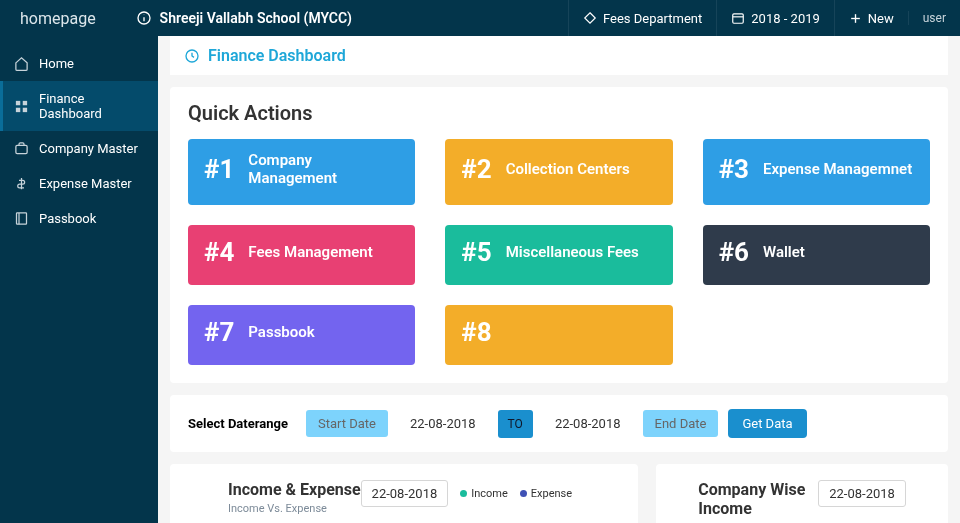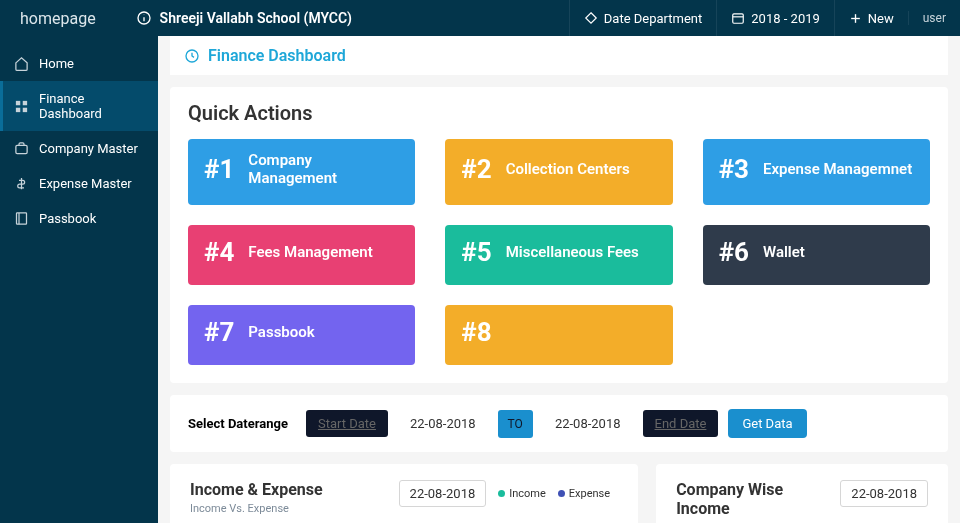--- a/index.html
+++ b/index.html
@@ -26,29 +26,29 @@
 .tile-label { font-size: 15px; font-weight: 600; }
 .tile.blue { background: #2e9ee5; }
 .tile.orange { background: #f3ad29; }
 .tile.pink { background: #e84073; }
 .tile.teal { background: #1abc9c; }
 .tile.dark { background: #2f3b4b; }
 .tile.purple { background: #7364ef; }
 .date-card { padding: 14px 18px; display: flex; align-items: center; gap: 10px; }
 .date-label { font-size: 13px; font-weight: 700; margin-right: 8px; }
 .dc { padding: 6px 12px; font-size: 13px; border-radius: 3px; }
-.dc-muted { background: #0f172a; color: #666; text-decoration: underline; }
+.dc-muted { background: #7dd3fc; color: #666; }
 .dc-value { background: #fff; color: #333; }
 .dc-to { background: #1a8fce; color: #0f172a; font-size: 12px; padding: 7px 10px; }
 .get-btn { background: #1a8fce; color: #fff; padding: 7px 14px; border-radius: 4px; font-size: 13px; cursor: pointer; }
 .charts-row { display: flex; gap: 18px; margin-top: 12px; }
 .chart-card { background: #fff; border-radius: 4px; padding: 16px 20px; }
 .chart-left { flex: 1.7; }
 .chart-right { flex: 1; }
-.chart-head { display: flex; align-items: flex-start; justify-content: space-between; }
+.chart-head { display: flex; align-items: flex-start; justify-content: center; }
 .chart-title { font-size: 16px; font-weight: 700; color: #333; }
 .chart-sub { font-size: 11px; color: #7d8b99; margin-top: 3px; }
 .datebox { border: 1px solid #d6d6d6; border-radius: 3px; padding: 5px 10px; font-size: 13px; color: #333; }
 .legend { display: flex; gap: 12px; align-items: center; font-size: 11px; color: #333; margin-right: 8px; }
 .dot { width: 7px; height: 7px; border-radius: 50%; display: inline-block; margin-right: 4px; }
 .dot.inc { background: #1abc9c; }
 .dot.exp { background: #3f51b5; }
 svg { display: block; }
 </style>
 </head>
@@ -66,21 +66,21 @@
     </span>
     <span>Shreeji Vallabh School (MYCC)</span>
   </div>
   <div class="spacer"></div>
   <div class="top-item">
     <span>
       <svg width="14" height="14" viewBox="0 0 24 24" fill="none" stroke="#fff" stroke-width="2">
           <polygon points="12,3 21,12 12,21 3,12"></polygon>
         </svg>
     </span>
-    <span>Date Department</span>
+    <span>Fees Department</span>
   </div>
   <div class="top-item">
     <span>
       <svg width="14" height="14" viewBox="0 0 24 24" fill="none" stroke="#fff" stroke-width="2">
           <rect x="3" y="5" width="18" height="16" rx="2"></rect>
           <line x1="3" y1="10" x2="21" y2="10"></line>
         </svg>
     </span>
     <span>2018 - 2019</span>
   </div>

